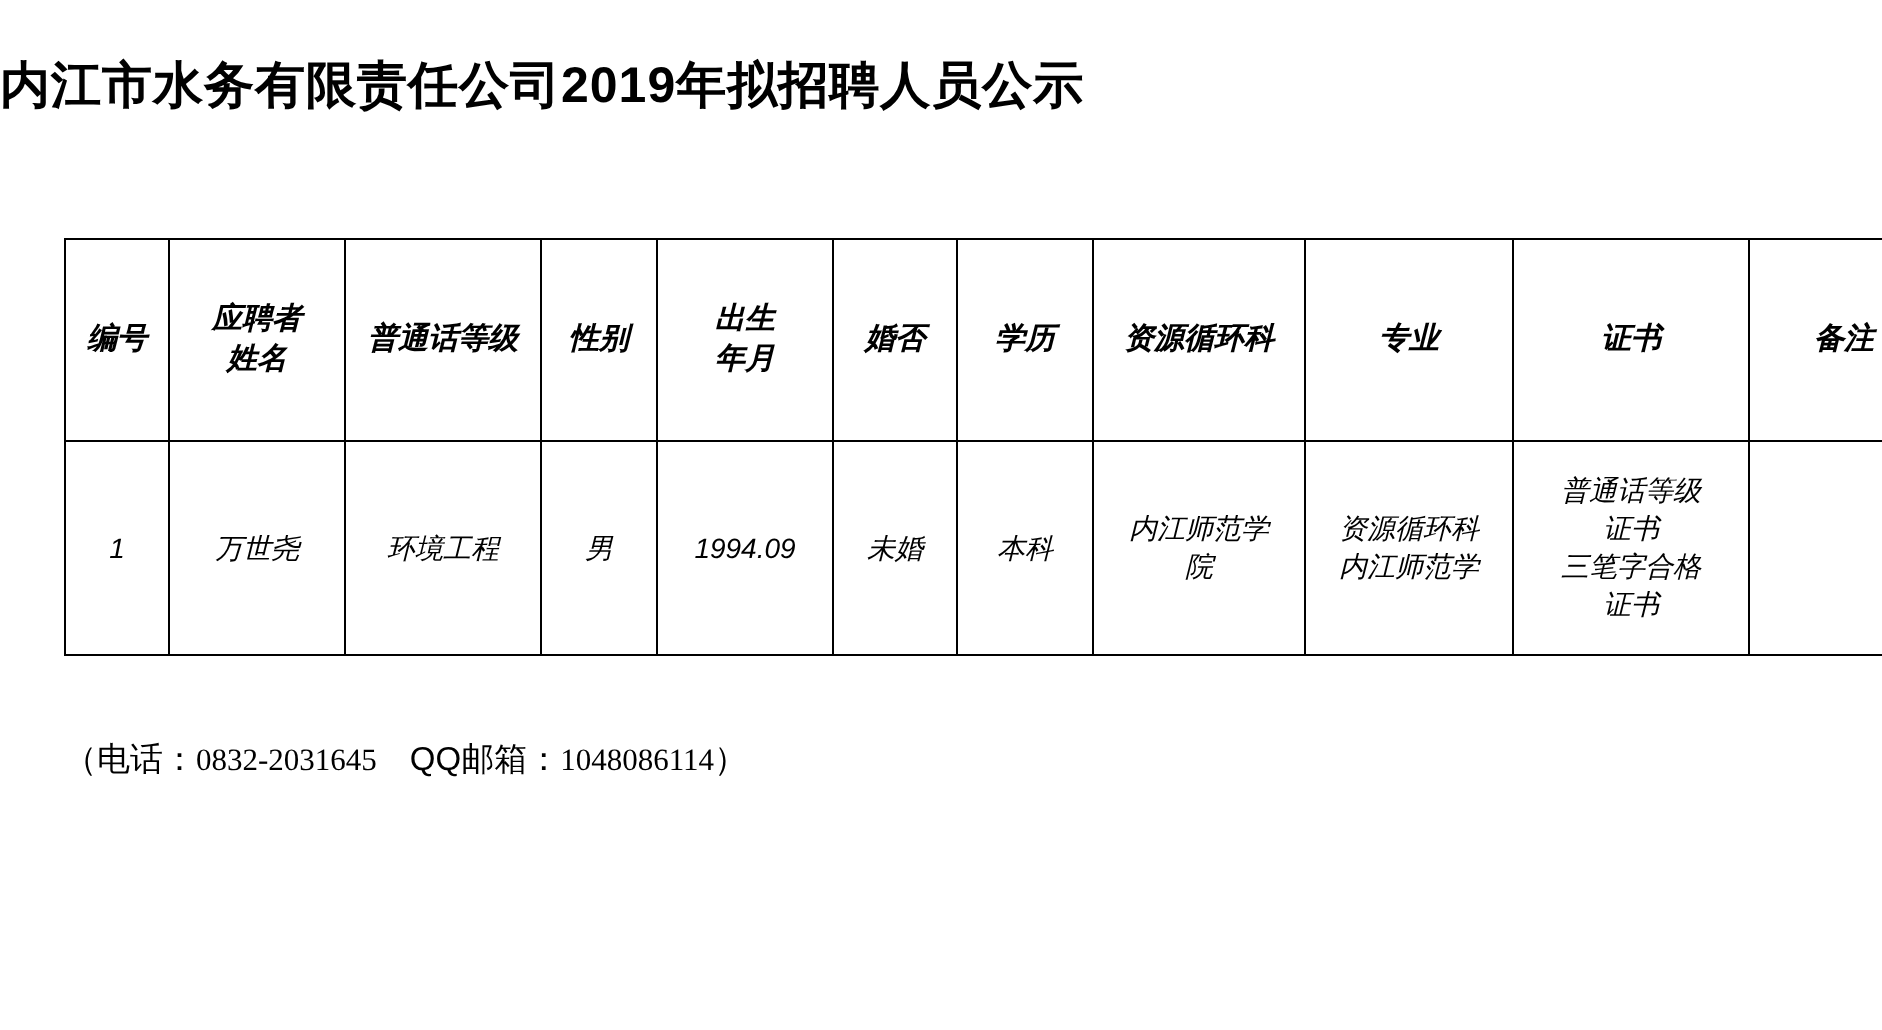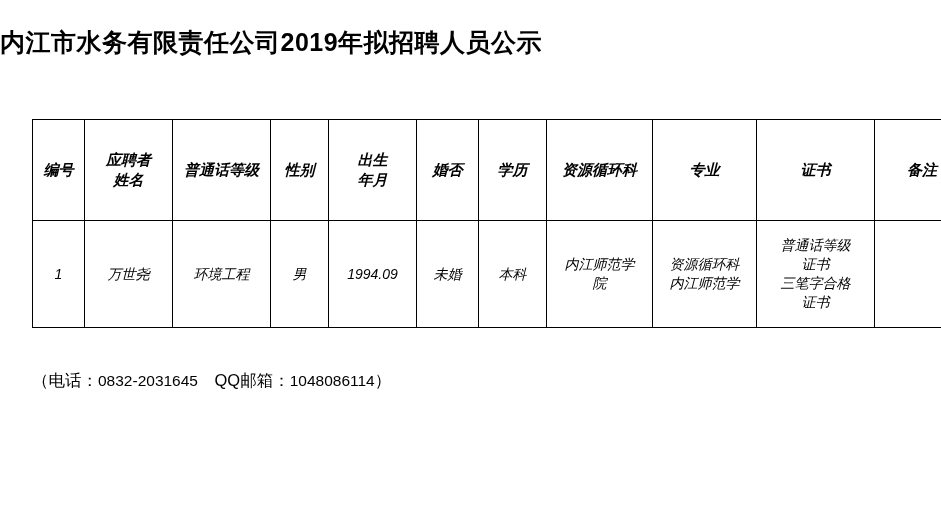--- a/index.html
+++ b/index.html
@@ -79,21 +79,21 @@
   }
   .indent {
     text-indent: 2em;
   }
   .contact-line {
     margin-top: 6px;
     font-size: 16.5px;
     line-height: 1.75;
   }
   .contact-line .digits {
-    font-family: Liberation Sans, sans-serif;
+    font-family: Liberation Serif, serif;
     font-size: 15.5px;
   }
   
   col.c-no      { width: 52px; }
   col.c-name    { width: 88px; }
   col.c-post    { width: 98px; }
   col.c-sex     { width: 58px; }
   col.c-birth   { width: 88px; }
   col.c-marry   { width: 62px; }
   col.c-edu     { width: 68px; }

